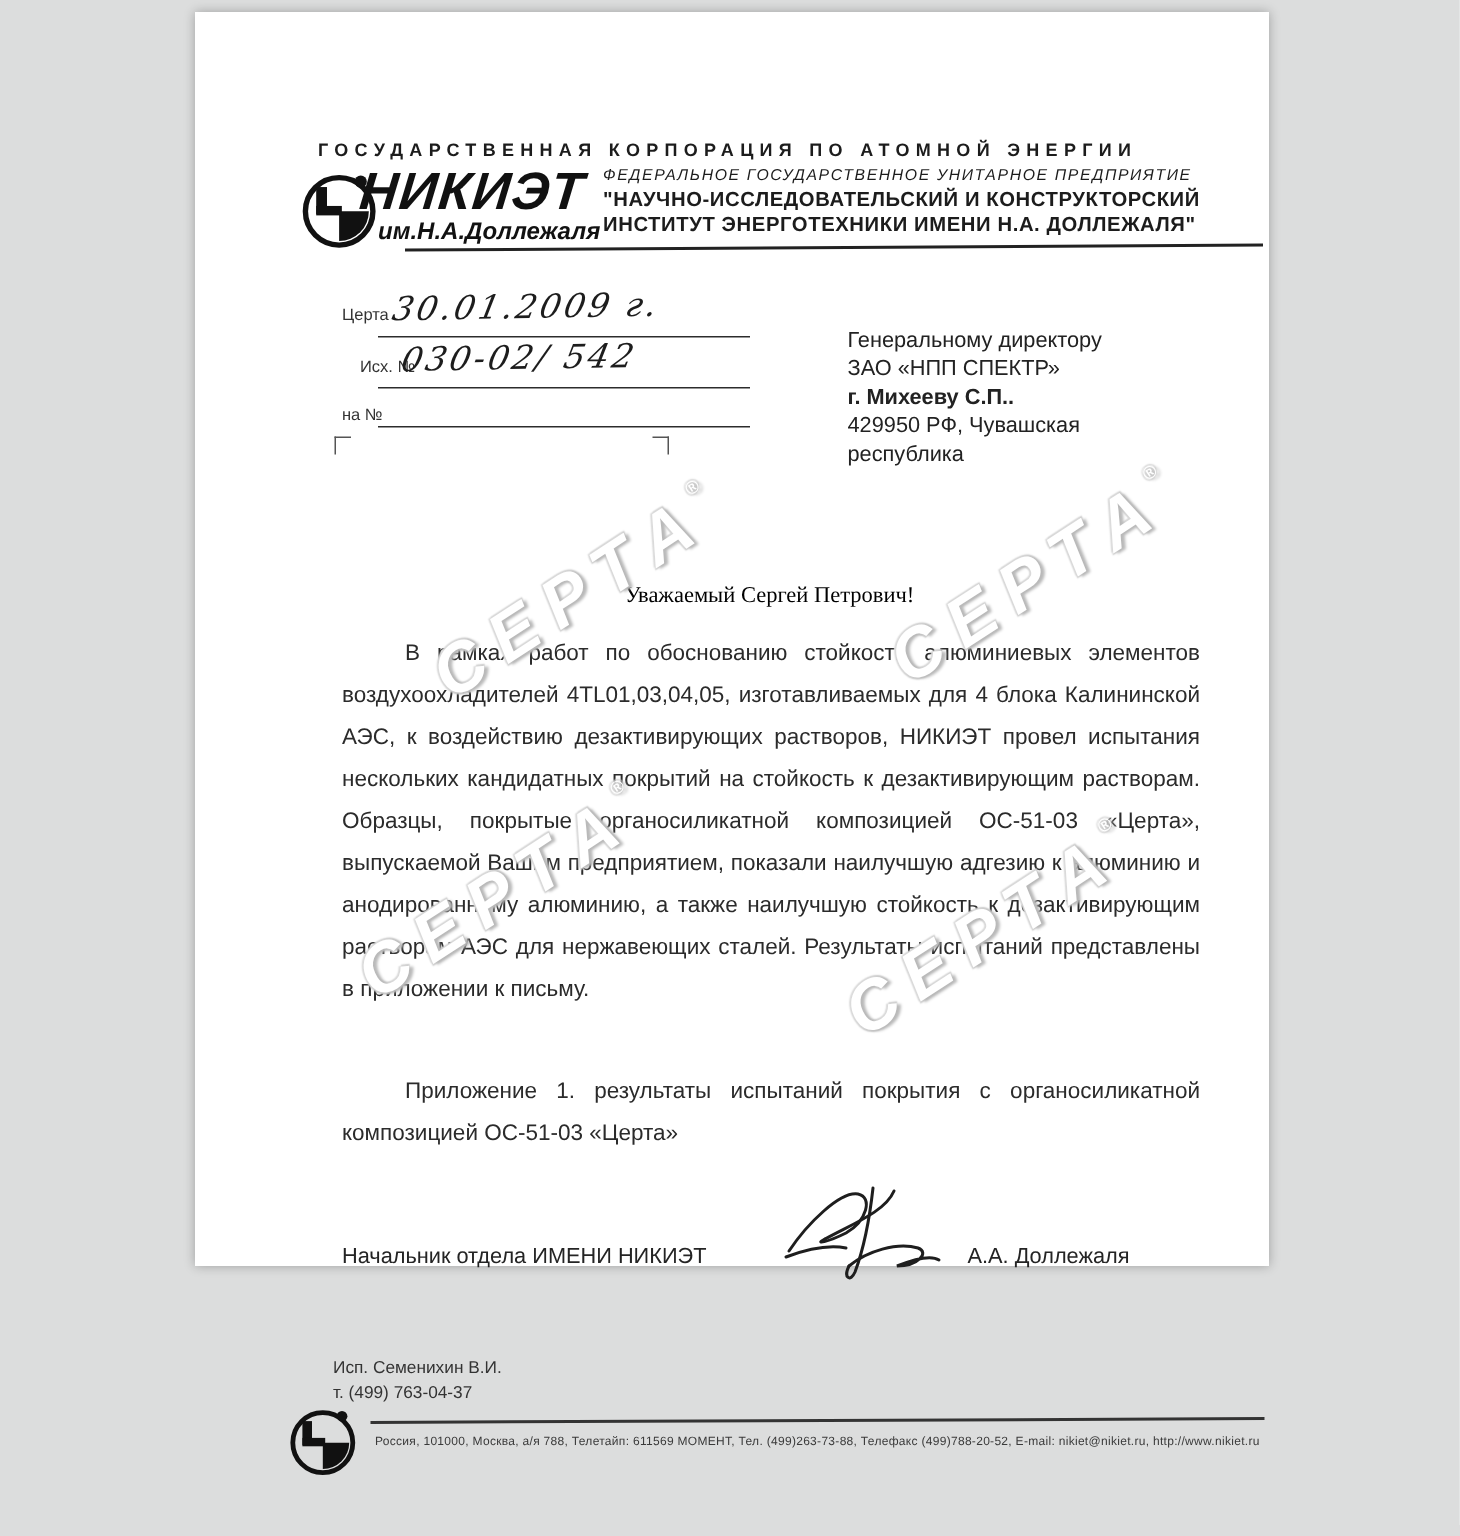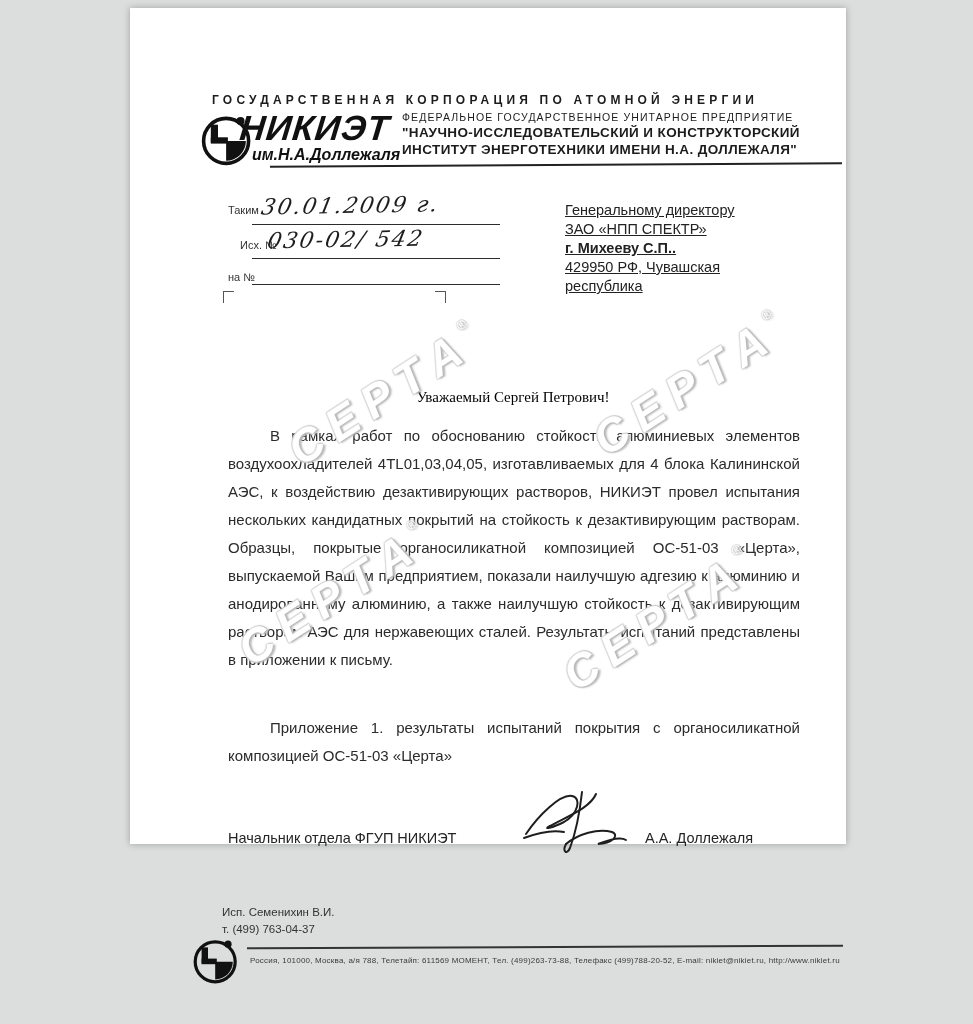--- a/index.html
+++ b/index.html
@@ -14,40 +14,40 @@
   .corp-line { left:82px; top:85px; width:560px; font-size:12px; font-weight:bold;
                letter-spacing:4.2px; color:#1c1c1c; white-space:nowrap; }
   .logo-wrap { left:70px; top:100px; width:200px; height:70px; }
   .logo-emblem { position:absolute; left:0; top:4px; }
   .logo-name { position:absolute; left:40px; top:0px; font-size:35px; font-weight:bold;
                font-style:italic; letter-spacing:1px; color:#111;
                transform:skewX(-6deg); white-space:nowrap; }
   .logo-sub  { position:absolute; left:52px; top:38px; font-size:16px; font-weight:bold;
                font-style:italic; color:#111; white-space:nowrap; }
   .org-block { left:272px; top:103px; width:440px; color:#1c1c1c; }
-  .org-l1 { font-size:10.5px; letter-spacing:1.1px; white-space:nowrap; }
+  .org-l1 { font-size:10.5px; letter-spacing:1.1px; white-space:nowrap;font-style:italic; }
   .org-l2, .org-l3 { font-size:13.5px; font-weight:bold; letter-spacing:.4px;
                      margin-top:2px; white-space:nowrap; }
   .head-rule { left:140px; top:156px; width:572px; height:2px; background:#222;
                transform:rotate(-.35deg); }
 
   
   .ref-label { font-size:11px; color:#333; }
   .hand { font-family:"DejaVu Serif", serif; font-style:italic; font-size:22px;
           color:#1d1d1d; transform:skewX(-12deg) rotate(-1deg); letter-spacing:2px;
           white-space:nowrap; }
   .u-line { height:1px; background:#2c2c2c; }
   .subject { font-size:13px; color:#2a2a2a; line-height:17px; }
   .corner { width:11px; height:12px; }
   .corner.l { border-left:1.5px solid #555; border-top:1.5px solid #555; }
   .corner.r { border-right:1.5px solid #555; border-top:1.5px solid #555; }
 
   
-  .recipient { left:435px; top:193px; width:270px; font-size:14.5px; color:#222;
-               line-height:19px;text-decoration:underline; }
+  .recipient { left:435px; top:210px; width:270px; font-size:14.5px; color:#222;
+               line-height:19px; }
   .recipient .bold { font-weight:bold; }
 
   
   .salutation { left:98px; top:381px; width:570px; text-align:center; font-size:15px;
                 color:#000000;font-family:Liberation Serif, serif; }
   .body-text { left:98px; top:414px; width:572px; font-size:15px; color:#2b2b2b;
                line-height:28px; text-align:justify; }
   .body-text p { text-indent:42px; }
   .body-text p + p { margin-top:14px; }
   .body-text p.attach { margin-top:40px; }
@@ -94,21 +94,21 @@
     </div>
 
     <div class="abs org-block">
       <div class="org-l1">ФЕДЕРАЛЬНОЕ ГОСУДАРСТВЕННОЕ УНИТАРНОЕ ПРЕДПРИЯТИЕ</div>
       <div class="org-l2">"НАУЧНО-ИССЛЕДОВАТЕЛЬСКИЙ И КОНСТРУКТОРСКИЙ</div>
       <div class="org-l3">ИНСТИТУТ ЭНЕРГОТЕХНИКИ ИМЕНИ Н.А. ДОЛЛЕЖАЛЯ"</div>
     </div>
 
     <div class="abs head-rule"></div>
 
-    <div class="abs ref-label" style="left:98px; top:196px;">Таким</div>
+    <div class="abs ref-label" style="left:98px; top:196px;">Церта</div>
     <div class="abs hand" style="left:132px; top:185px;">30.01.2009 г.</div>
     <div class="abs u-line" style="left:122px; top:216px; width:248px;"></div>
 
     <div class="abs ref-label" style="left:110px; top:231px;">Исх. №</div>
     <div class="abs hand" style="left:138px; top:219px;">030-02/ 542</div>
     <div class="abs u-line" style="left:122px; top:250px; width:248px;"></div>
 
     <div class="abs ref-label" style="left:98px; top:263px;">на №</div>
     <div class="abs u-line" style="left:122px; top:276px; width:248px;"></div>
 
@@ -128,21 +128,21 @@
     <div class="wm" style="left:95px; top:560px;"><span>СЕРТА</span><sup>®</sup></div>
     <div class="wm" style="left:420px; top:585px;"><span>СЕРТА</span><sup>®</sup></div>
 
     <div class="abs salutation">Уважаемый Сергей Петрович!</div>
 
     <div class="abs body-text">
       <p>В рамках работ по обоснованию стойкости алюминиевых элементов воздухоохладителей 4TL01,03,04,05, изготавливаемых для 4 блока Калининской АЭС, к воздействию дезактивирующих растворов, НИКИЭТ провел испытания нескольких кандидатных покрытий на стойкость к дезактивирующим растворам. Образцы, покрытые органосиликатной композицией ОС-51-03 «Церта», выпускаемой Вашим предприятием, показали наилучшую адгезию к алюминию и анодированному алюминию, а также наилучшую стойкость к дезактивирующим растворам АЭС для нержавеющих сталей. Результаты испытаний представлены в приложении к письму.</p>
       <p class="attach">Приложение 1. результаты испытаний покрытия с органосиликатной композицией ОС-51-03 «Церта»</p>
     </div>
 
-    <div class="abs sig-title">Начальник отдела ФГУП НИКИЭТ</div>
+    <div class="abs sig-title">Начальник отдела ИМЕНИ НИКИЭТ</div>
     <svg class="abs sig-svg" width="110" height="72" viewBox="0 0 110 72">
       <g fill="none" stroke="#1e1e1e" stroke-width="2" stroke-linecap="round">
         <path d="M6 48 C18 30, 40 8, 52 10 C62 12, 58 28, 44 36 C32 42, 22 44, 30 40"></path>
         <path d="M30 40 C48 30, 70 22, 76 8"></path>
         <path d="M62 6 C60 24, 56 46, 50 62 C47 69, 42 66, 46 58"></path>
         <path d="M46 58 C58 48, 78 42, 92 46 C100 49, 92 58, 78 58 C88 54, 100 50, 106 54"></path>
         <path d="M4 52 C20 46, 34 44, 44 46"></path>
       </g>
     </svg>
     <div class="abs sig-name">А.А. Доллежаля</div>

